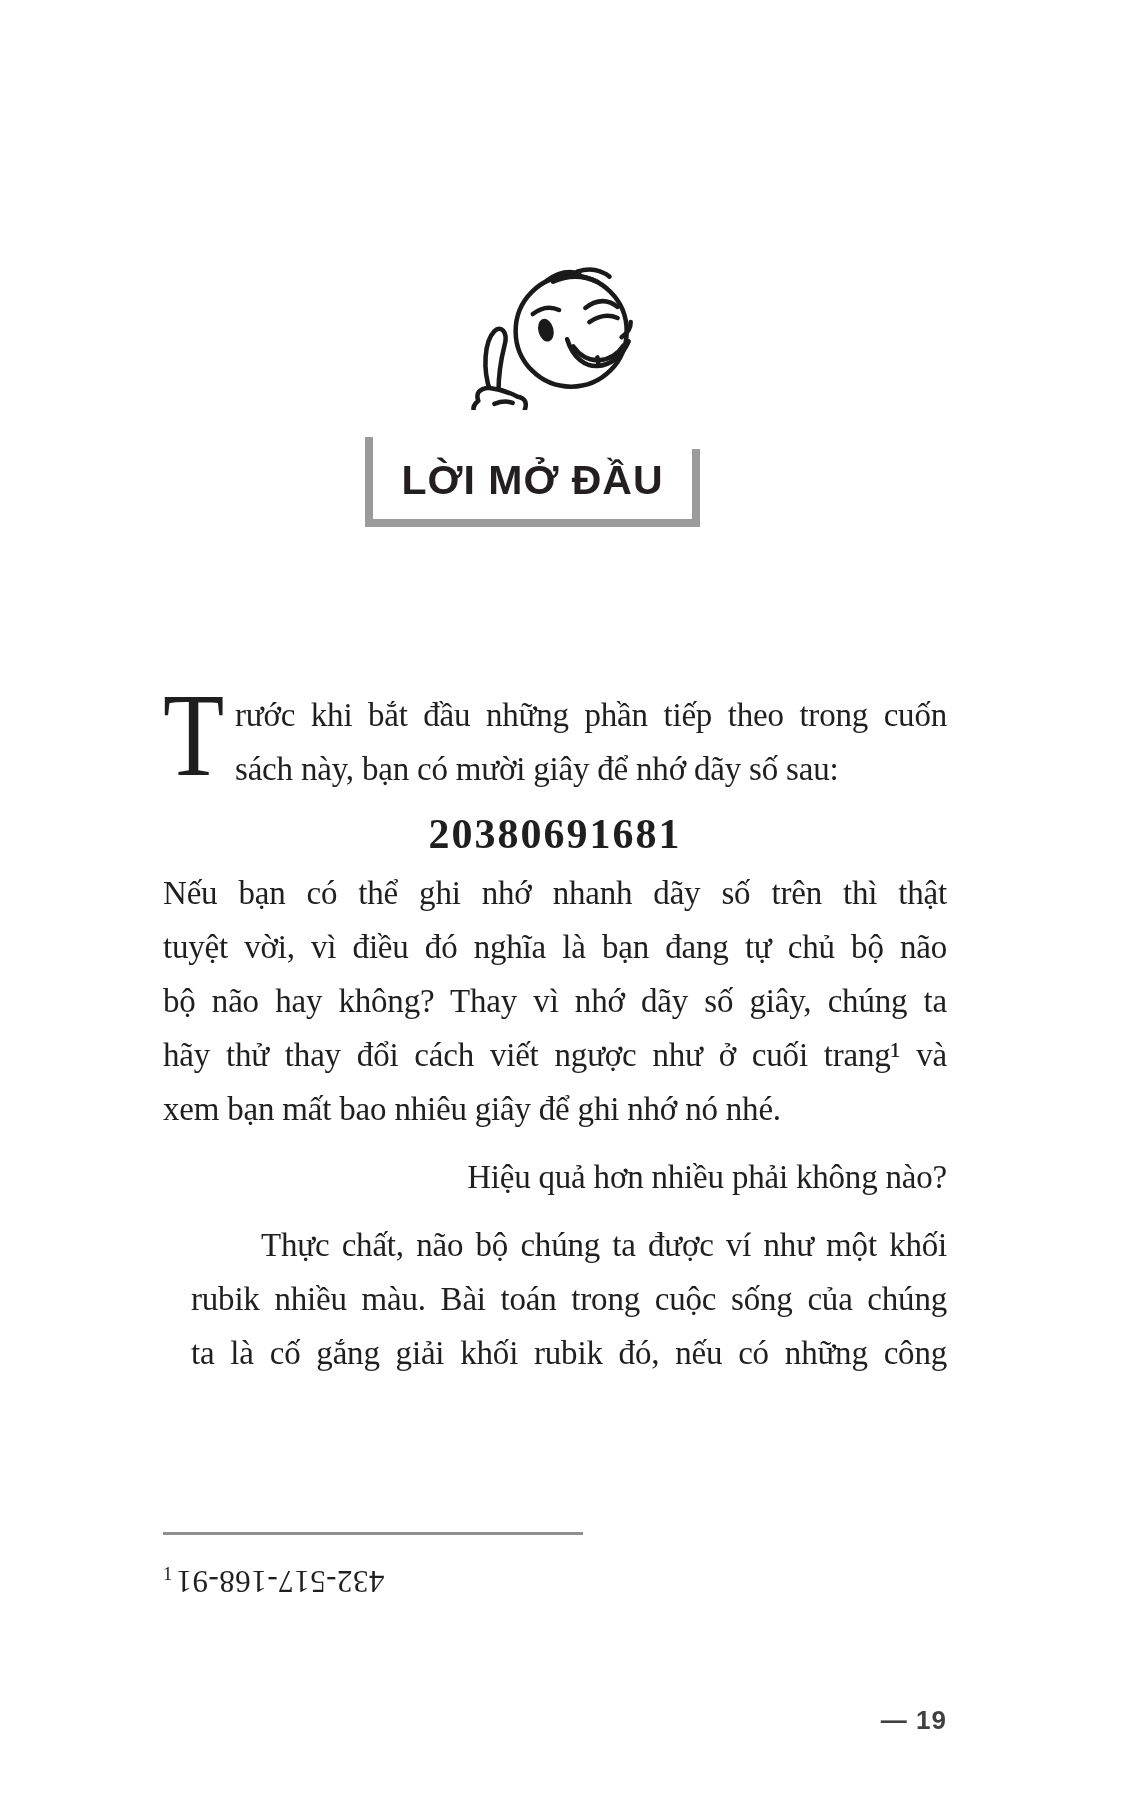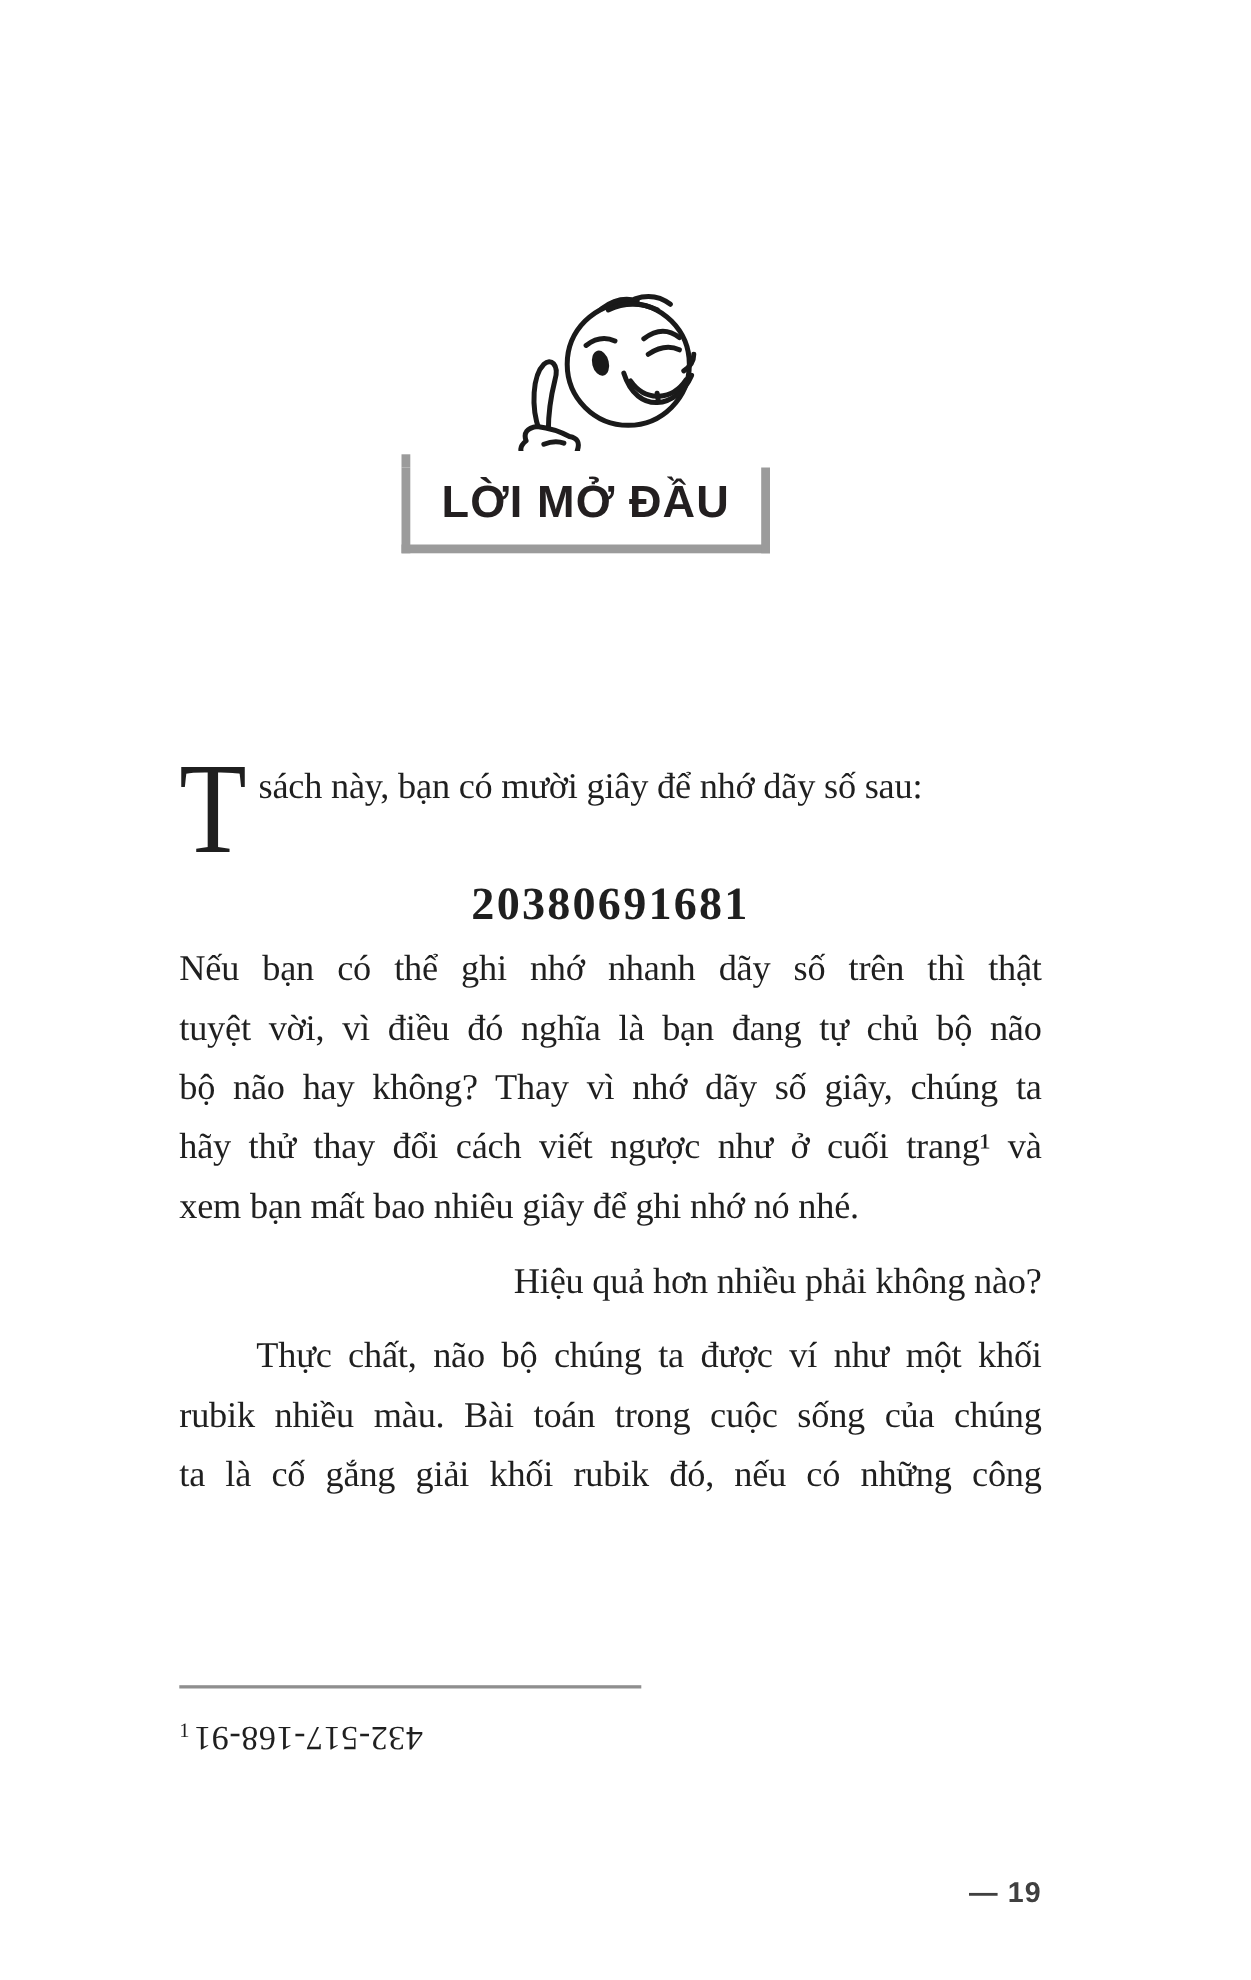--- a/index.html
+++ b/index.html
@@ -7,39 +7,39 @@
     width:1137px;height:1800px;position:relative;background:#ffffff;
     font-family:"Liberation Serif","DejaVu Serif",serif;color:#1f1f1f;overflow:hidden;
   }
   .doodle{position:absolute;left:448px;top:218px;width:212px;height:192px;}
   .doodle svg{width:100%;height:100%;}
   .doodle path,.doodle circle{stroke:#1a1a1a;fill:none;stroke-width:4.5;stroke-linecap:round;stroke-linejoin:round;}
   .doodle .fill{fill:#1a1a1a;stroke:none;}
   .doodle .white{fill:#ffffff;}
 
   .title-box{
-    position:absolute;left:365px;top:425px;width:335px;height:78px;box-sizing:border-box;
+    position:absolute;left:365px;top:449px;width:335px;height:78px;box-sizing:border-box;
     border-left:8px solid #9b9b9b;border-right:8px solid #9b9b9b;border-bottom:8px solid #9b9b9b;
     display:flex;align-items:center;justify-content:center;
   }
   .title-box::before{content:"";position:absolute;left:-8px;top:-12px;width:8px;height:12px;background:#9b9b9b;}
   .title{
     font-family:"Liberation Sans","DejaVu Sans",sans-serif;font-weight:bold;font-size:41px;
     letter-spacing:1px;color:#231f20;transform:translateY(-4px);
   }
 
   .content{position:absolute;left:163px;top:688px;width:784px;font-size:33px;line-height:54px;letter-spacing:-0.2px;}
   .ln{text-align:justify;text-align-last:justify;}
   .ln.end{text-align:left;text-align-last:left;}
   .para1{display:flex;align-items:flex-start;}
   .dropcap{flex:0 0 66px;width:66px;font-size:118px;line-height:96px;transform:scaleX(0.85);transform-origin:left top;margin-right:6px;color:#1f1f1f;}
   .para1-lines{flex:1;min-width:0;}
   .number{font-weight:bold;font-size:42px;line-height:48px;text-align:center;letter-spacing:2px;margin:14px 0 8px;}
   .p3{margin-top:14px;text-indent:70px;text-align:right;}
-  .p4{margin-top:14px;}
+  .p4{margin-top:14px;margin-left:28px;}
   .ind{text-indent:70px;}
 
   .rule{position:absolute;left:163px;top:1532px;width:420px;height:3px;background:#8f8f8f;}
   .footnote{position:absolute;left:163px;top:1554px;font-size:31px;line-height:40px;color:#1f1f1f;}
   .footnote .fnm{font-size:60%;vertical-align:super;margin-right:4px;}
   .flipped{display:inline-block;transform:rotate(180deg);letter-spacing:0.5px;}
 
   .pagenum{
     position:absolute;left:163px;top:1705px;width:784px;text-align:right;
     font-family:"Liberation Sans","DejaVu Sans",sans-serif;font-weight:bold;font-size:26px;
@@ -76,20 +76,21 @@
 
 <div class="title-box">
   <div class="title">LỜI MỞ ĐẦU</div>
 </div>
 
 <div class="content">
 
   <div class="para1">
     <div class="dropcap">T</div>
     <div class="para1-lines">
+      <div class="ln">rước khi bắt đầu những phần tiếp theo trong cuốn</div>
       <div class="ln end">sách này, bạn có mười giây để nhớ dãy số sau:</div>
     </div>
   </div>
 
   <div class="number">20380691681</div>
 
   <div class="p2">
     <div class="ln">Nếu bạn có thể ghi nhớ nhanh dãy số trên thì thật</div>
     <div class="ln">tuyệt vời, vì điều đó nghĩa là bạn đang tự chủ bộ não</div>
     <div class="ln">bộ não hay không? Thay vì nhớ dãy số giây, chúng ta</div>

